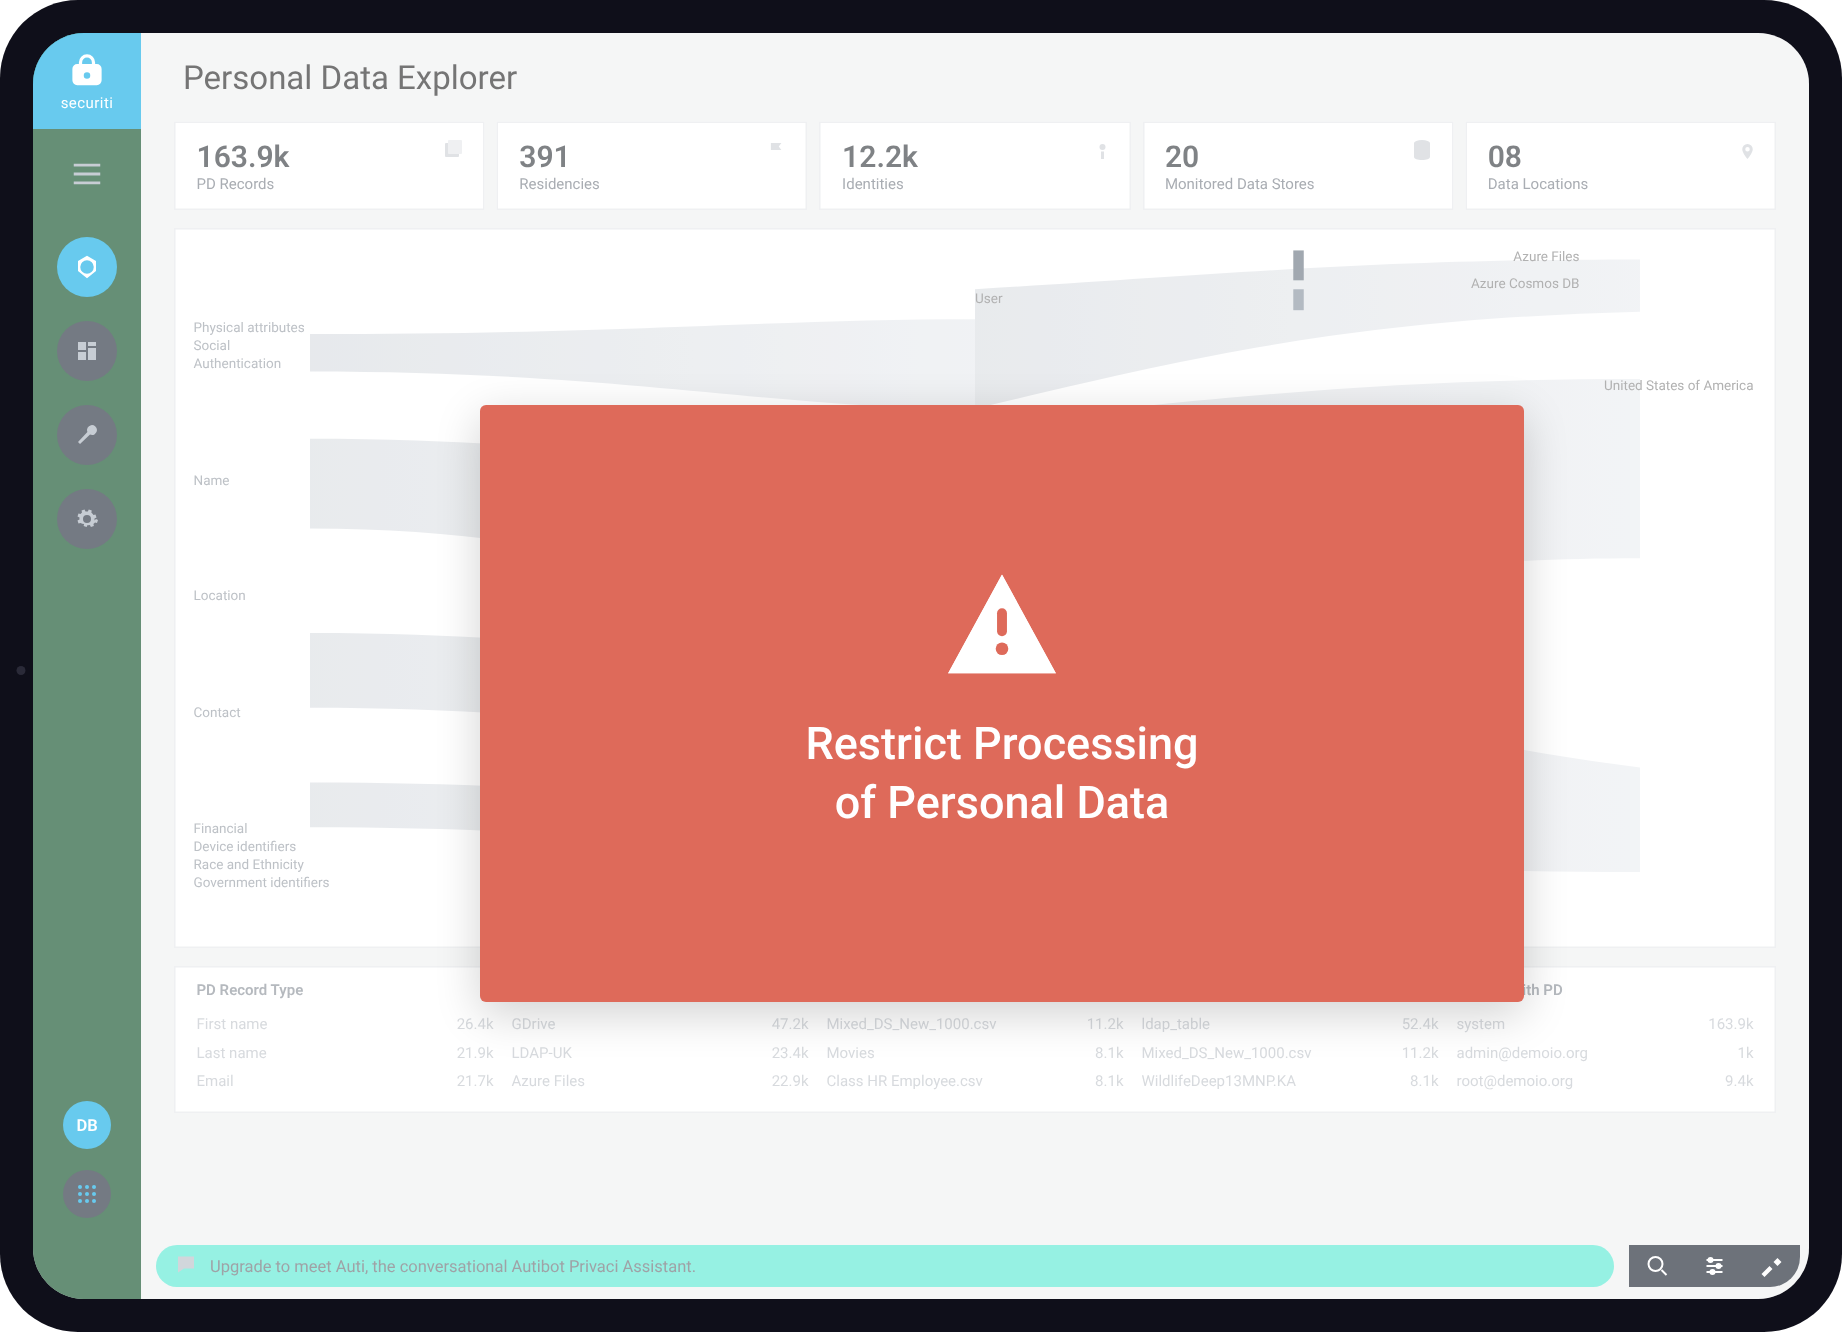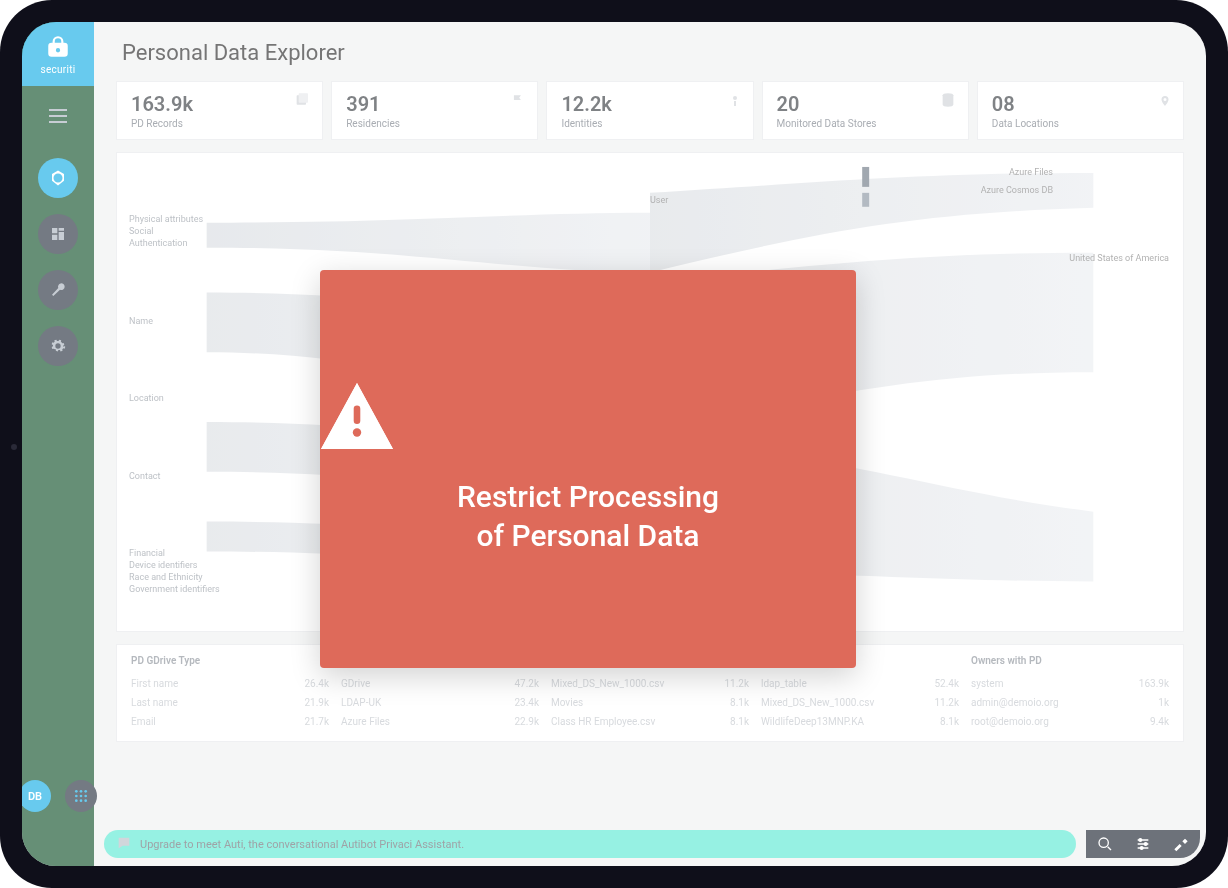--- a/index.html
+++ b/index.html
@@ -52,21 +52,21 @@
     display:flex; align-items:center; justify-content:center;
     color:#aab2bd;
   }
   .rail .nav { margin-top: 26px; display: flex; flex-direction: column; gap: 16px; }
   .rail .nav-item {
     width: 40px; height: 40px; border-radius: 50%;
     background: #2a3441; display: flex; align-items: center; justify-content: center;
     color: #aab2bd;
   }
   .rail .nav-item.active { background: #17aee5; color: #fff; }
-  .rail .bottom { position: absolute; bottom: 54px; display: flex; flex-direction: row; gap: 14px; align-items: center; }
+  .rail .bottom { position: absolute; bottom: 54px; display: flex; flex-direction: column; gap: 14px; align-items: center; }
   .avatar {
     width: 32px; height: 32px; border-radius: 50%;
     background: #17aee5; color: #fff; font-size: 11px; font-weight: 600;
     display:flex; align-items:center; justify-content:center;
   }
   .apps-icon {
     width: 32px; height: 32px; border-radius: 50%;
     background: #2a3441; color: #17aee5;
     display:flex; align-items:center; justify-content:center;
   }
@@ -134,23 +134,23 @@
   .assistant-bar .bubble-ico { color:#b9c0c8; }
   .footer-actions {
     display:flex; height:28px;
     background:#1f2733; border-radius: 0 0 20px 0; overflow:hidden;
   }
   .fa-btn { width:38px; display:flex; align-items:center; justify-content:center; color:#fff; }
 
   
   .modal {
     position: absolute; z-index: 10;
-    left: 298px; top: 248px; width: 536px; height: 398px;
+    left: 298px; top: 248px; width: 696px; height: 398px;
     background: #de6a5a; border-radius: 4px;
-    display:flex; flex-direction:column; justify-content:center;
+    display:flex; flex-direction:column; align-items:center; justify-content:center;
     color:#fff; text-align:center; gap: 28px;
     box-shadow: 0 8px 30px rgba(0,0,0,.18);
   }
   .modal .warn { width:74px; height:66px; }
   .modal .msg { font-size: 30px; font-weight: 500; line-height: 1.3; }
 </style>
 </head>
 <body>
 
 <div class="frame">
@@ -298,21 +298,21 @@
           <div>Azure Files</div>
           <div>Azure Cosmos DB</div>
         </div>
         <div class="sankey-labels-right" style="top:100px">
           <div>United States of America</div>
         </div>
       </div>
 
       <div class="tables">
         <div class="col">
-          <h>PD GDrive Type</h>
+          <h>PD Record Type</h>
           <div class="row">
               <span>First name</span>
               <span>26.4k</span>
             </div>
           <div class="row">
               <span>Last name</span>
               <span>21.9k</span>
             </div>
           <div class="row">
               <span>Email</span>

